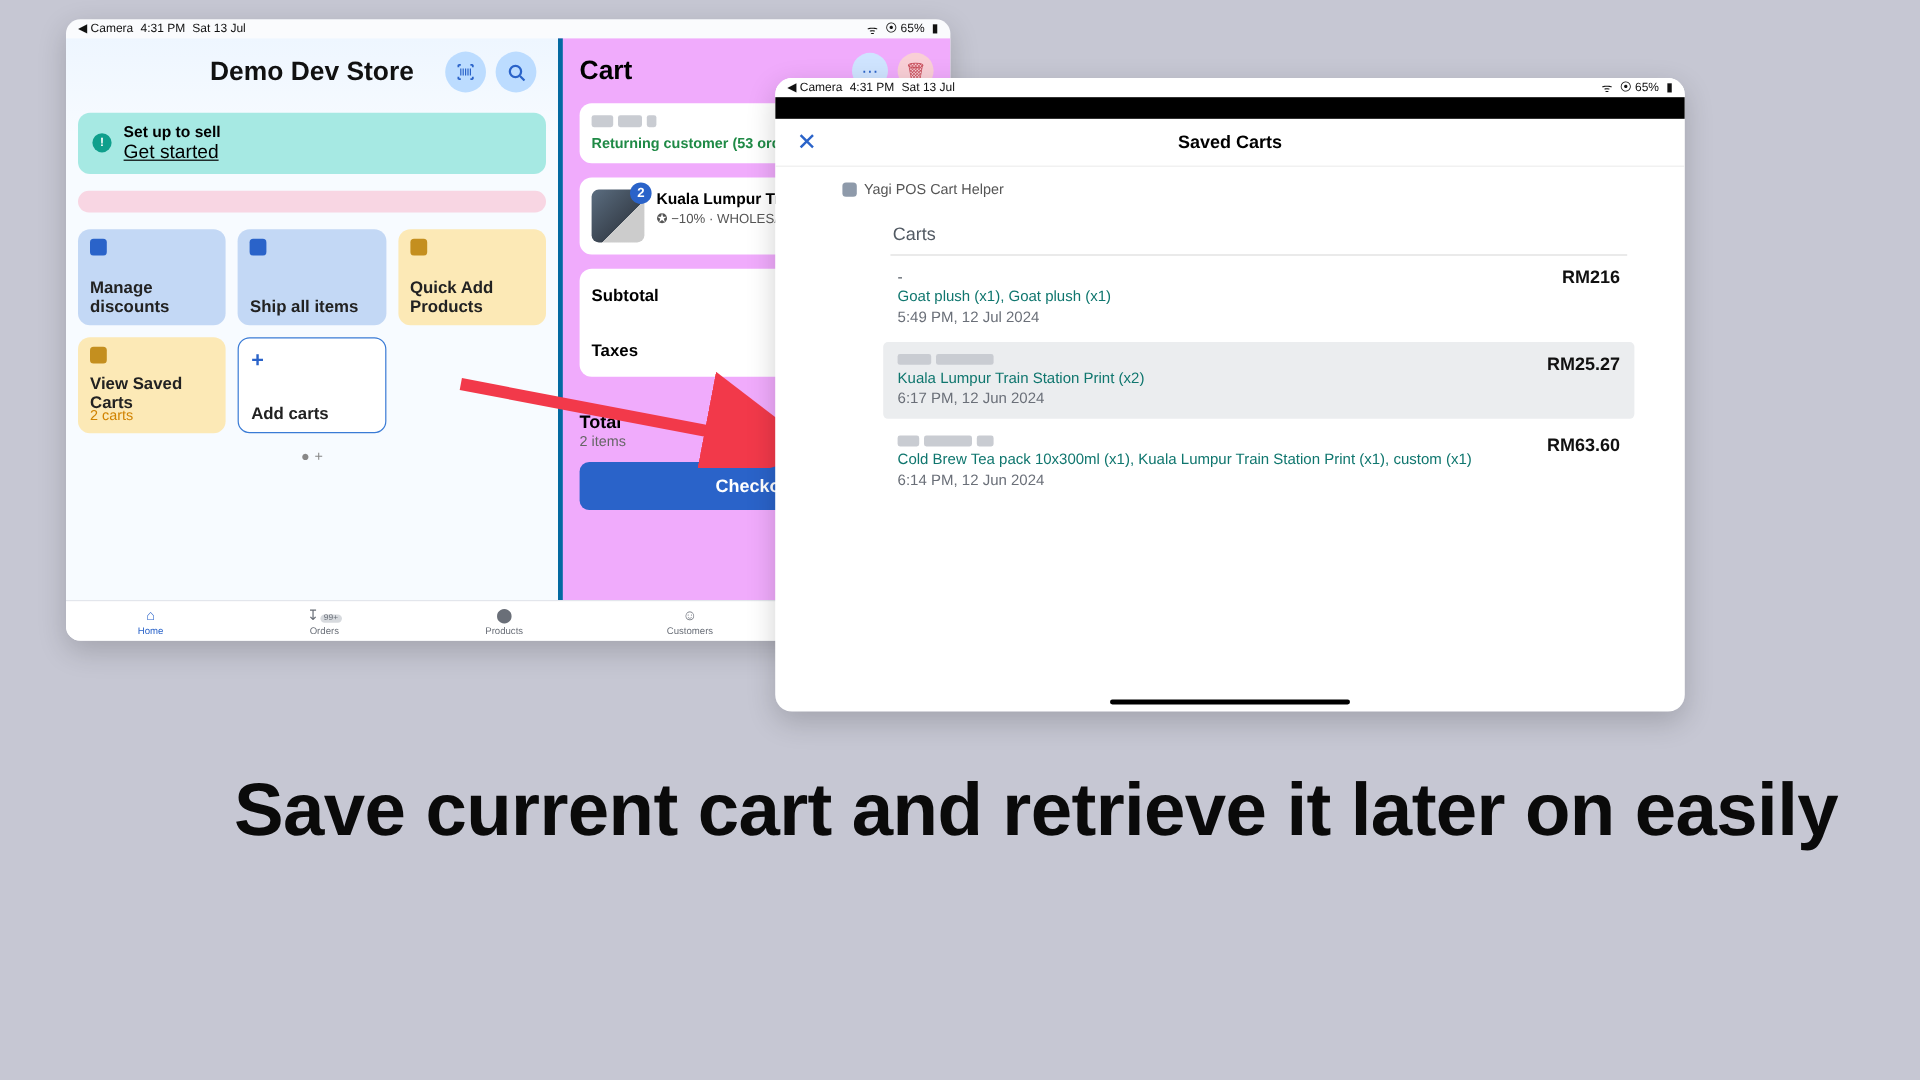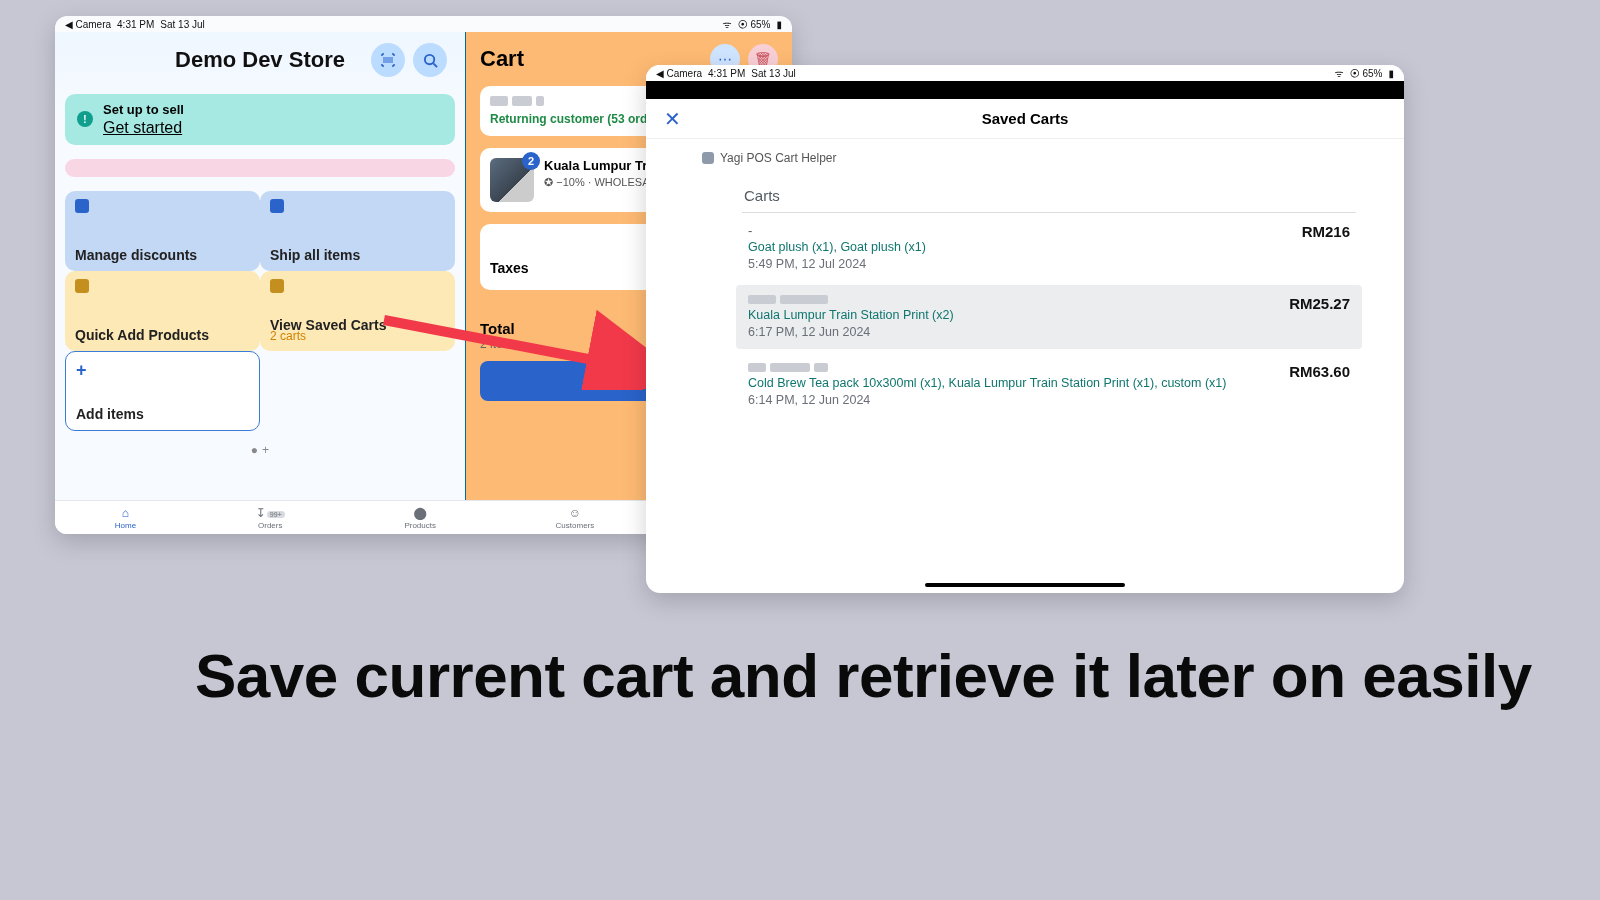--- a/index.html
+++ b/index.html
@@ -33,31 +33,31 @@
   }
   #scan-btn{ right:50px;} #search-btn{ right:8px;}
   .setup-banner {
     background:#a6e9e3; border-radius:10px; padding:8px 12px; margin:6px 0 14px;
     display:flex; align-items:center; gap:10px;
   }
   .setup-dot{width:16px;height:16px;border-radius:50%;background:#0f9f8c;color:#fff;font-size:10px;display:flex;align-items:center;justify-content:center;font-weight:800;}
   .setup-text{font-size:13px;line-height:1.2;}
   .setup-text .sub{font-size:16px;text-decoration:underline;}
   .pink-strip{height:18px;background:#f8d6e3;border-radius:10px;margin-bottom:14px;}
-  .tile-grid{display:grid;grid-template-columns:1fr 1fr;}
+  .tile-grid{display:grid;grid-template-columns:1fr 1fr 1fr;gap:10px;}
   .tile{border-radius:10px;padding:8px 10px;height:80px;font-size:14px;display:flex;flex-direction:column;justify-content:space-between;}
   .tile .tile-icon{width:14px;height:14px;border-radius:3px;}
   .tile .tile-label{font-weight:600;color:#222;}
   .tile .tile-sub{font-size:12px;color:#d08200;margin-top:-4px;}
   .blue-tile{background:#c3d8f5;} .blue-tile .tile-icon{background:#2a63c9;}
   .yellow-tile{background:#fce9b6;} .yellow-tile .tile-icon{background:#c48f1f;}
   .add-tile{background:#fff;border:1.5px solid #3a7bd5;height:80px;}
   .add-tile .plus{color:#2a63c9;font-size:18px;font-weight:700;}
   .pager{display:flex;gap:4px;justify-content:center;margin-top:12px;font-size:12px;color:#888;}
-  .right-pane{flex:1;border-left:1px solid #0369a1;padding:12px 14px;background:#fdba74;}
+  .right-pane{flex:1;border-left:4px solid #0369a1;padding:12px 14px;background:#f0abfc;}
   .cart-header{display:flex;align-items:center;justify-content:space-between;}
   .cart-title{font-size:22px;font-weight:700;}
   .cart-icons{display:flex;gap:8px;}
   .cart-icon{width:30px;height:30px;border-radius:50%;display:flex;align-items:center;justify-content:center;font-size:14px;}
   .i-blue{background:#cfe4ff;color:#2a63c9;} .i-red{background:#f9cfd6;color:#c74a57;}
   .cust-card{background:#fff;border-radius:10px;padding:10px;margin-top:12px;}
   .blur-strip{display:flex;gap:4px;margin-bottom:6px;}
   .blur-box{height:10px;background:#c9ccd2;border-radius:2px;}
   .cust-sub{font-size:12px;color:#1f8a46;font-weight:600;}
   .item-card{background:#fff;border-radius:10px;padding:10px;margin-top:12px;display:flex;gap:10px;}
@@ -163,21 +163,21 @@
         </div>
         <div class="tile yellow-tile">
           <div class="tile-icon"></div>
           <div>
             <div class="tile-label">View Saved Carts</div>
             <div class="tile-sub">2 carts</div>
           </div>
         </div>
         <div class="tile add-tile">
           <div class="plus">+</div>
-          <div class="tile-label">Add items</div>
+          <div class="tile-label">Add carts</div>
         </div>
       </div>
       <div class="pager">
           <span>●</span>
           <span>+</span>
         </div>
     </div>
 
     <div class="right-pane">
       <div class="cart-header">
@@ -205,20 +205,23 @@
         <div class="item-thumb">
           <div class="qty-badge">2</div>
         </div>
         <div>
           <div class="item-name">Kuala Lumpur Train Station Print</div>
           <div class="item-disc">✪ −10% · WHOLESALE10</div>
         </div>
       </div>
 
       <div class="totals-card">
+        <div class="t-row">
+            <span class="t-label">Subtotal</span>
+          </div>
         <div class="t-row" style="margin-top:22px;">
             <span class="t-label">Taxes</span>
           </div>
       </div>
 
       <div class="total-block">
         <div class="total-label">Total</div>
         <div class="total-sub">2 items</div>
       </div>
       <div class="checkout-btn">

